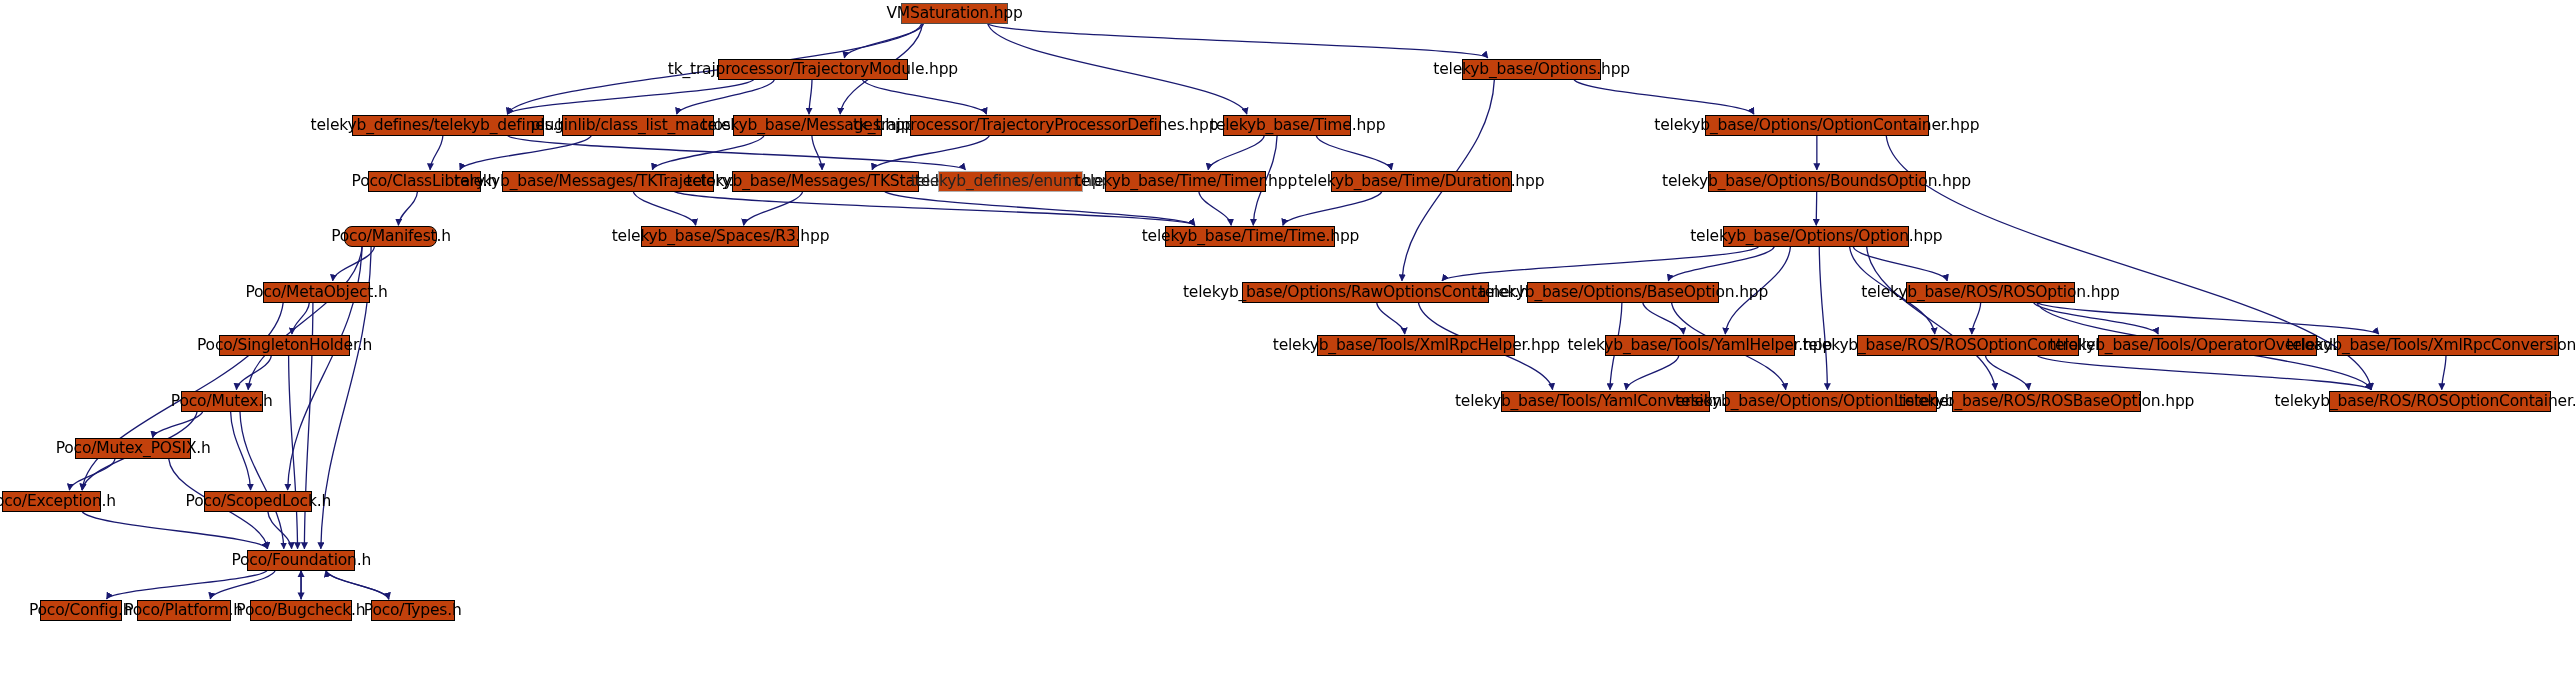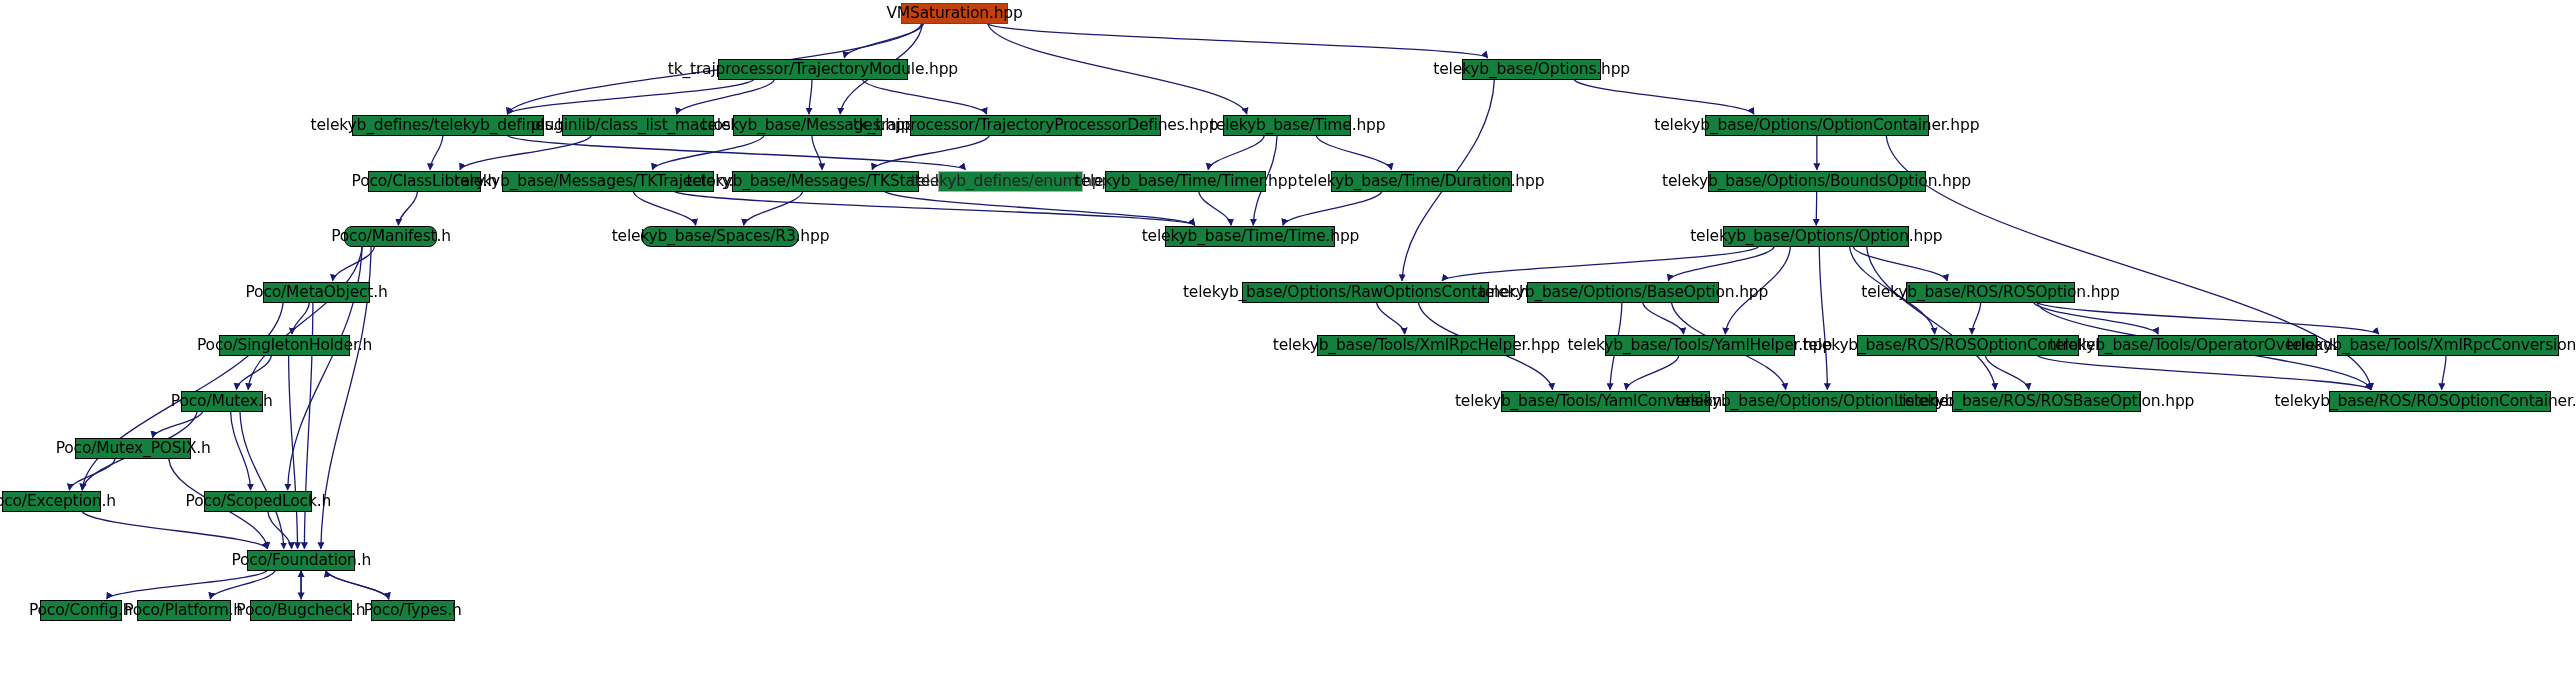--- a/index.html
+++ b/index.html
@@ -13,21 +13,21 @@
   }
   #edges{
     position:absolute;
     left:0;top:0;
     width:2576px;height:678px;
     pointer-events:none;
   }
   .node{
     position:absolute;
     box-sizing:border-box;
-    background:#15803d;
+    background:#c2410c;
     border:1.5px solid #000000;
     display:flex;
     align-items:center;
     justify-content:center;
     white-space:nowrap;
     font-size:16px;
     line-height:1;
     color:#000000;
     letter-spacing:-0.2px;
     z-index:3;
@@ -177,21 +177,21 @@
       </div>
       <div class="node" style="left: 1331px; top: 171px; width: 181px; height: 20.6px;">
         <span class="lbl">telekyb_base/Time/Duration.hpp</span>
       </div>
       <div class="node" style="left: 1708px; top: 171px; width: 218px; height: 20.6px;">
         <span class="lbl">telekyb_base/Options/BoundsOption.hpp</span>
       </div>
       <div class="node" style="left: 344px; top: 226px; width: 93px; height: 20.6px; border-radius: 8px;">
         <span class="lbl">Poco/Manifest.h</span>
       </div>
-      <div class="node" style="left: 641px; top: 226px; width: 158px; height: 20.6px; border-radius: 10px;">
+      <div class="node" style="left: 641px; top: 226px; width: 158px; height: 20.6px;">
         <span class="lbl">telekyb_base/Spaces/R3.hpp</span>
       </div>
       <div class="node" style="left: 1165px; top: 226px; width: 170px; height: 20.6px;">
         <span class="lbl">telekyb_base/Time/Time.hpp</span>
       </div>
       <div class="node" style="left: 1723px; top: 226px; width: 186px; height: 20.6px;">
         <span class="lbl">telekyb_base/Options/Option.hpp</span>
       </div>
       <div class="node" style="left: 263px; top: 282px; width: 107px; height: 20.6px;">
         <span class="lbl">Poco/MetaObject.h</span>

